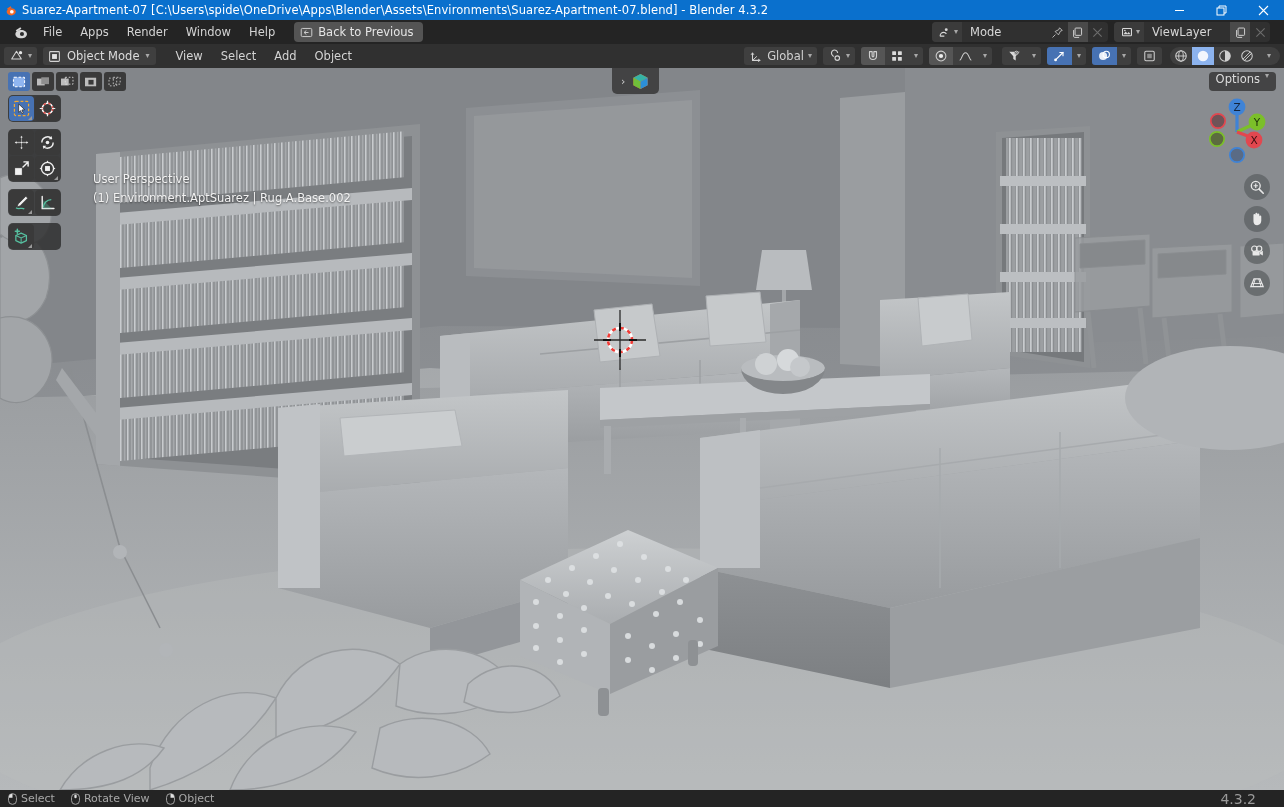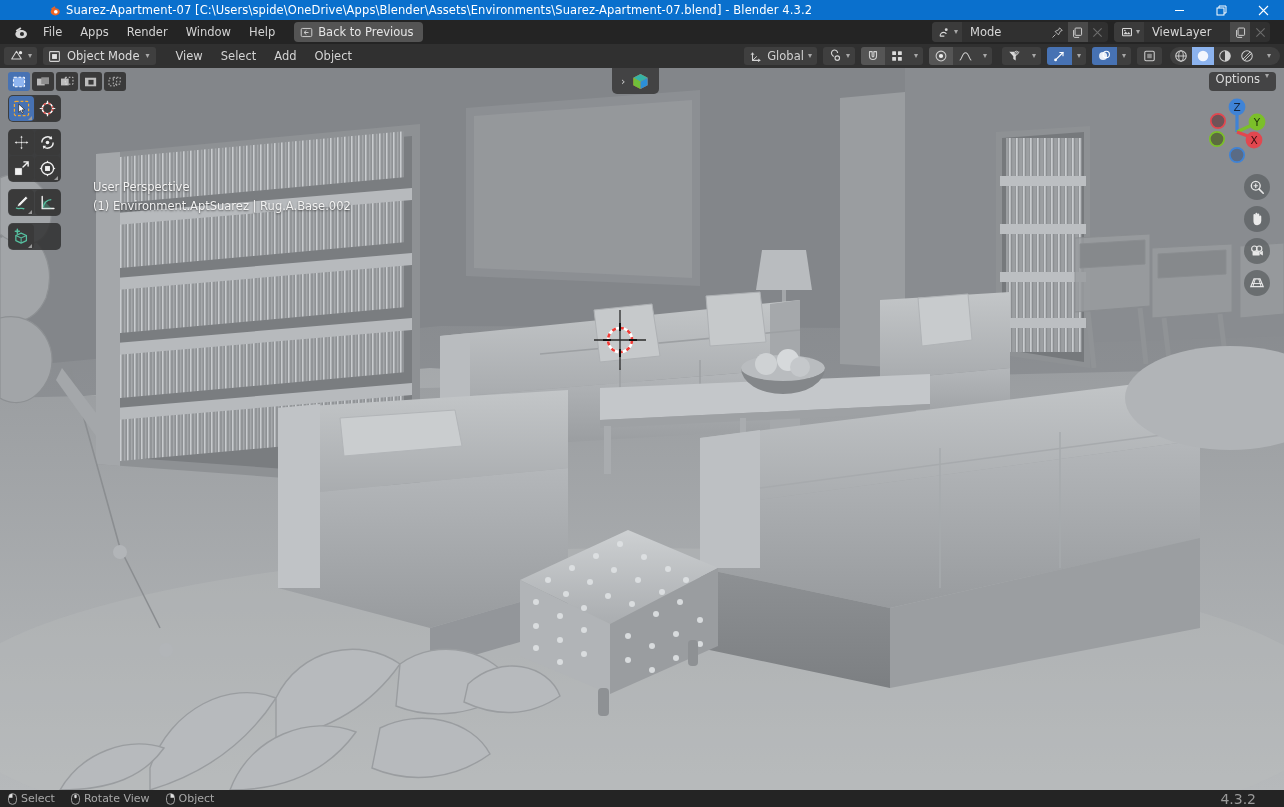--- a/index.html
+++ b/index.html
@@ -8,21 +8,21 @@
     background: #1d1d1d;
     font-family: "DejaVu Sans", "Liberation Sans", sans-serif;
     overflow: hidden;
     -webkit-font-smoothing: antialiased;
   }
   .app { position: relative; width: 1284px; height: 807px; }
 
   
   .titlebar {
     position: absolute; top: 0; left: 0; width: 1284px; height: 20px;
-    background: #0a70cd; display: flex; align-items: center; padding-left: 44px;
+    background: #0a70cd; display: flex; align-items: center;
   }
   .tb-logo { width: 22px; height: 20px; display: flex; align-items: center; justify-content: center; }
   .tb-title { color: #ffffff; font-size: 11.5px; letter-spacing: 0.1px; white-space: nowrap; }
   .tb-spacer { flex: 1; }
   .winbtn { width: 42px; height: 20px; display: flex; align-items: center; justify-content: center; color: #fff; }
   .winbtn svg { display: block; }
 
   
   .topbar {
     position: absolute; top: 20px; left: 0; width: 1284px; height: 24px;
@@ -74,21 +74,21 @@
   .grp > .cell { display: flex; align-items: center; justify-content: center; height: 18px; padding: 0 5px; color: #cccccc; }
   .grp > .cell.on { background: #4772b3; color: #fff; }
   .grp > .cell.sel { background: #555555; }
   .shade { display: flex; align-items: center; background: #3f3f3f; border-radius: 9px; height: 18px; overflow: hidden; }
   .shade .sc { width: 22px; height: 18px; display: flex; align-items: center; justify-content: center; color: #cfcfcf; }
   .shade .sc.on { background: #8cb3ee; color: #1d1d1d; }
 
   
   .viewport { position: absolute; top: 68px; left: 0; width: 1284px; height: 722px; overflow: hidden; background: #8b8e91; }
   .vpcanvas { position: absolute; inset: 0; }
-  .vptext { position: absolute; left: 93px; top: 112px; color: #f2f2f2; font-size: 11.5px; text-shadow: 0 1px 2px rgba(0,0,0,.55); pointer-events: none; }
+  .vptext { position: absolute; left: 93px; top: 104px; color: #f2f2f2; font-size: 11.5px; text-shadow: 0 1px 2px rgba(0,0,0,.55); pointer-events: none; }
   .vptext div + div { margin-top: 5px; }
 
   
   .toolbar { position: absolute; left: 8px; top: 27px; width: 53px; display: flex; flex-direction: column; gap: 7px; }
   .tgroup { display: flex; flex-wrap: wrap; gap: 1px; background: #2b2b2bcc; border-radius: 5px; padding: 1px; width: 53px; }
   .tbtn { width: 25px; height: 25px; background: #3a3a3a; border-radius: 4px; display: flex; align-items: center; justify-content: center; position: relative; }
   .tbtn.on { background: #4772b3; }
   .tbtn .corner { position: absolute; right: 2px; bottom: 1px; width: 0; height: 0; border-left: 4px solid transparent; border-bottom: 4px solid #9a9a9a; }
 
   

